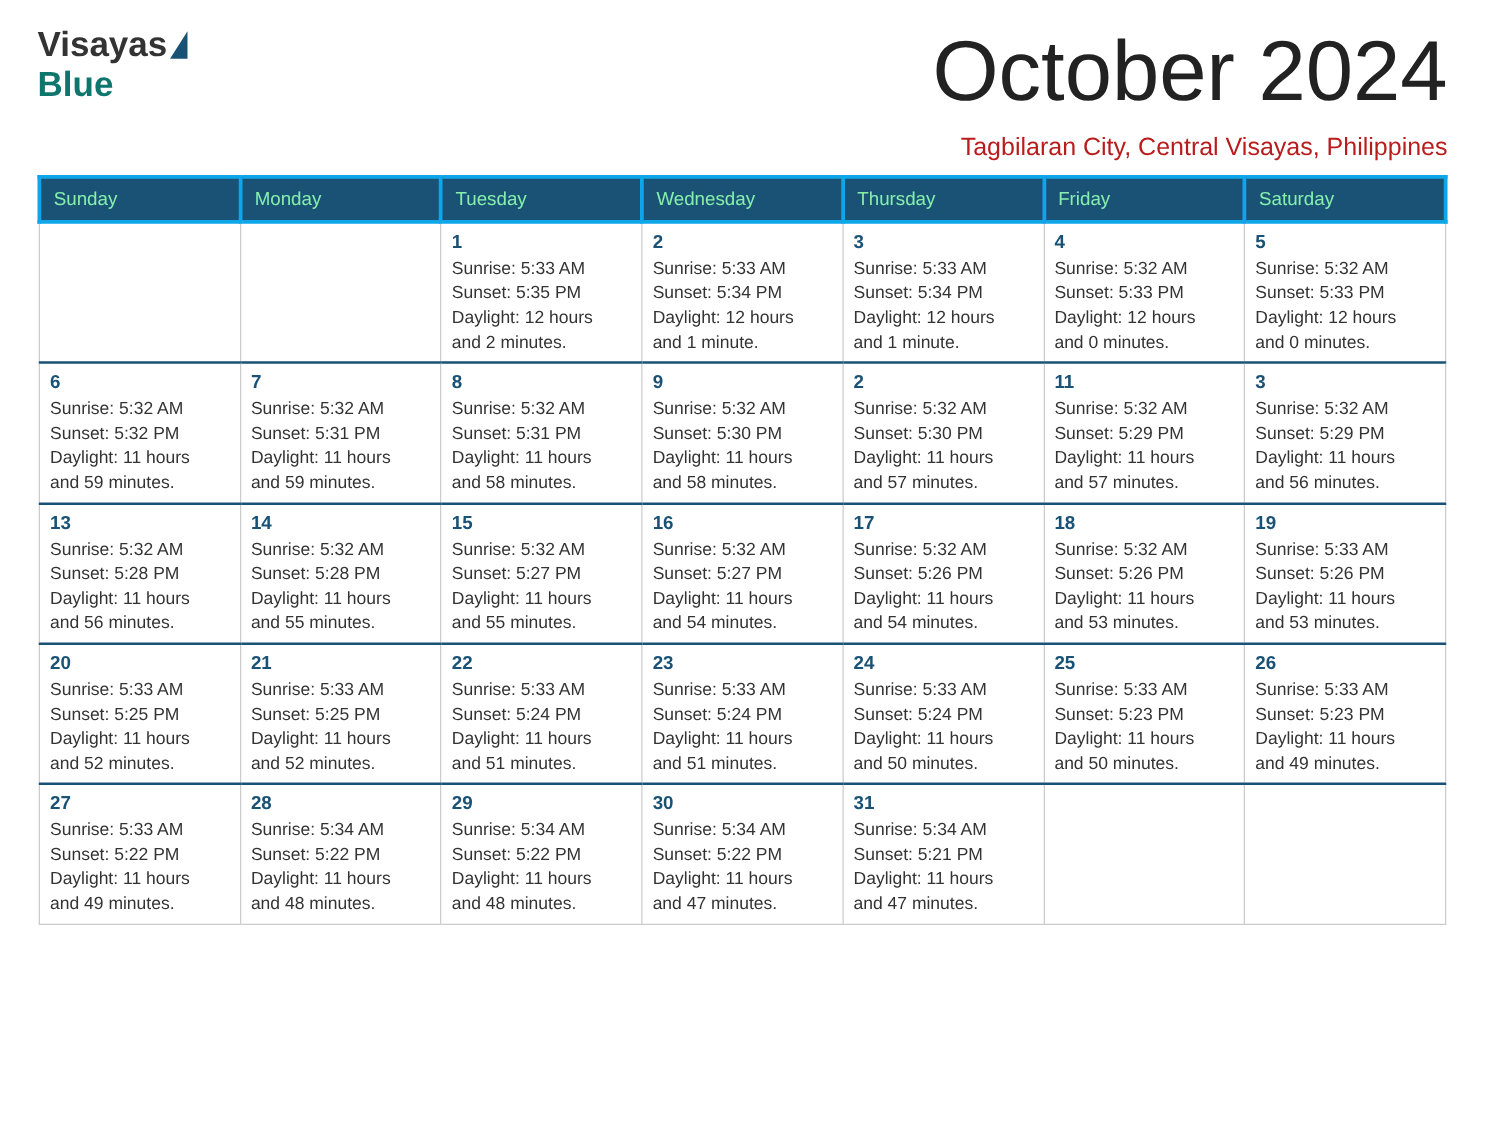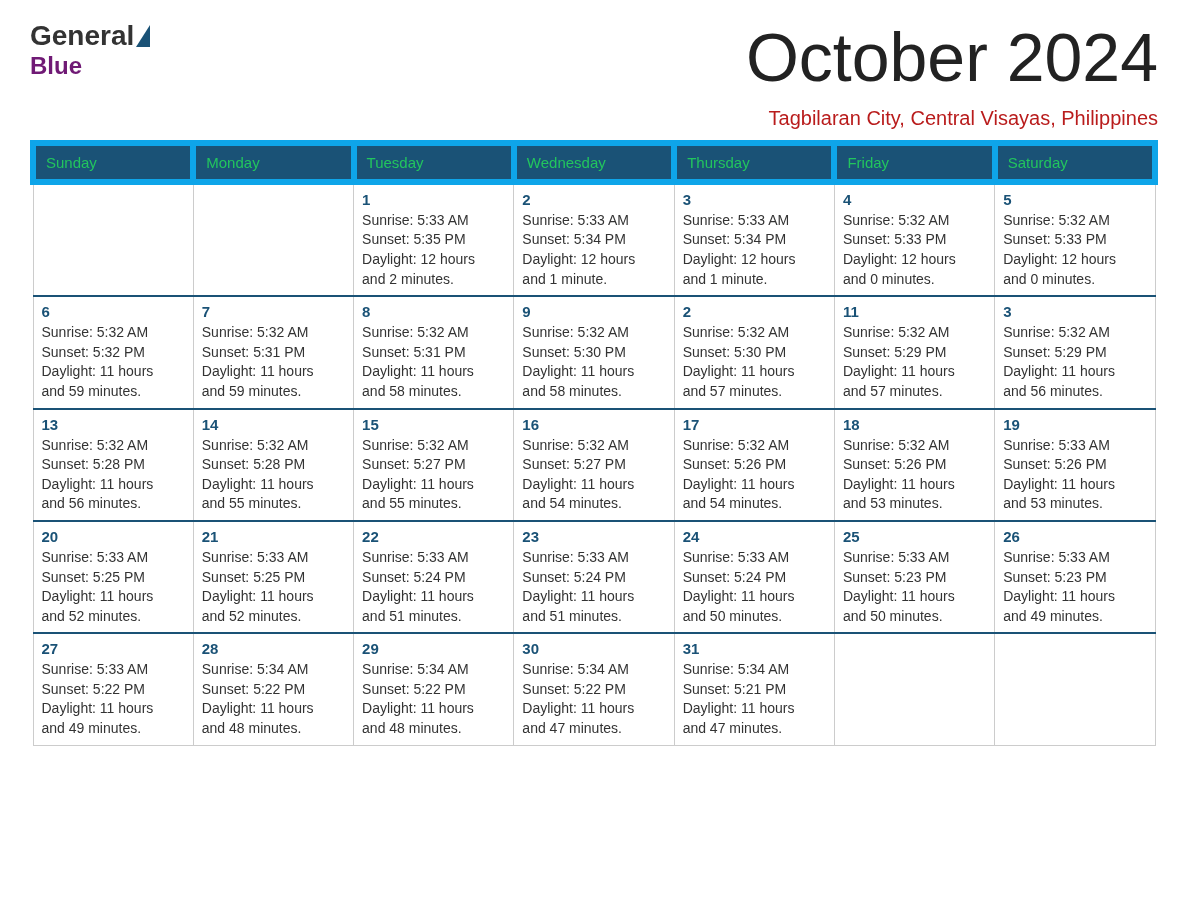--- a/index.html
+++ b/index.html
@@ -34,22 +34,22 @@
     .logo-triangle {
       width: 0;
       height: 0;
       border-left: 14px solid transparent;
       border-right: 0px solid transparent;
       border-bottom: 22px solid #1a5276;
       margin: 0 2px;
       display: inline-block;
     }
     .logo-blue {
-      color: #701a75;
-      font-size: 24px;
+      color: #0f766e;
+      font-size: 28px;
       font-weight: bold;
     }
     .title-section {
       text-align: right;
     }
     .main-title {
       font-size: 68px;
       font-weight: normal;
       color: #222;
       line-height: 1.1;
@@ -59,26 +59,26 @@
       color: #b91c1c;
       margin-top: 12px;
     }
     .calendar-table {
       width: 100%;
       border-collapse: collapse;
       margin-top: 10px;
     }
     .calendar-table th {
       background-color: #1a5276;
-      color: #22c55e;
+      color: #86efac;
       text-align: left;
       padding: 8px 10px;
       font-size: 15px;
       font-weight: normal;
-      border: 6px solid #0ea5e9;
+      border: 3px solid #0ea5e9;
     }
     .calendar-table td {
       vertical-align: top;
       padding: 6px 8px;
       border: 1px solid #cccccc;
       width: 14.28%;
       height: 110px;
       font-size: 13px;
       color: #222;
     }
@@ -99,21 +99,21 @@
     .empty-cell {
       background: #fff;
     }
   </style>
 </head>
 <body>
 
 <div class="header-section">
   <div class="logo">
     <div class="logo-text">
-      <span class="logo-general">General</span>
+      <span class="logo-general">Visayas</span>
       <span class="logo-triangle"></span>
     </div>
     <div>
       <span class="logo-blue">Blue</span>
     </div>
   </div>
   <div class="title-section">
     <div class="main-title">October 2024</div>
     <div class="subtitle">Tagbilaran City, Central Visayas, Philippines</div>
   </div>

